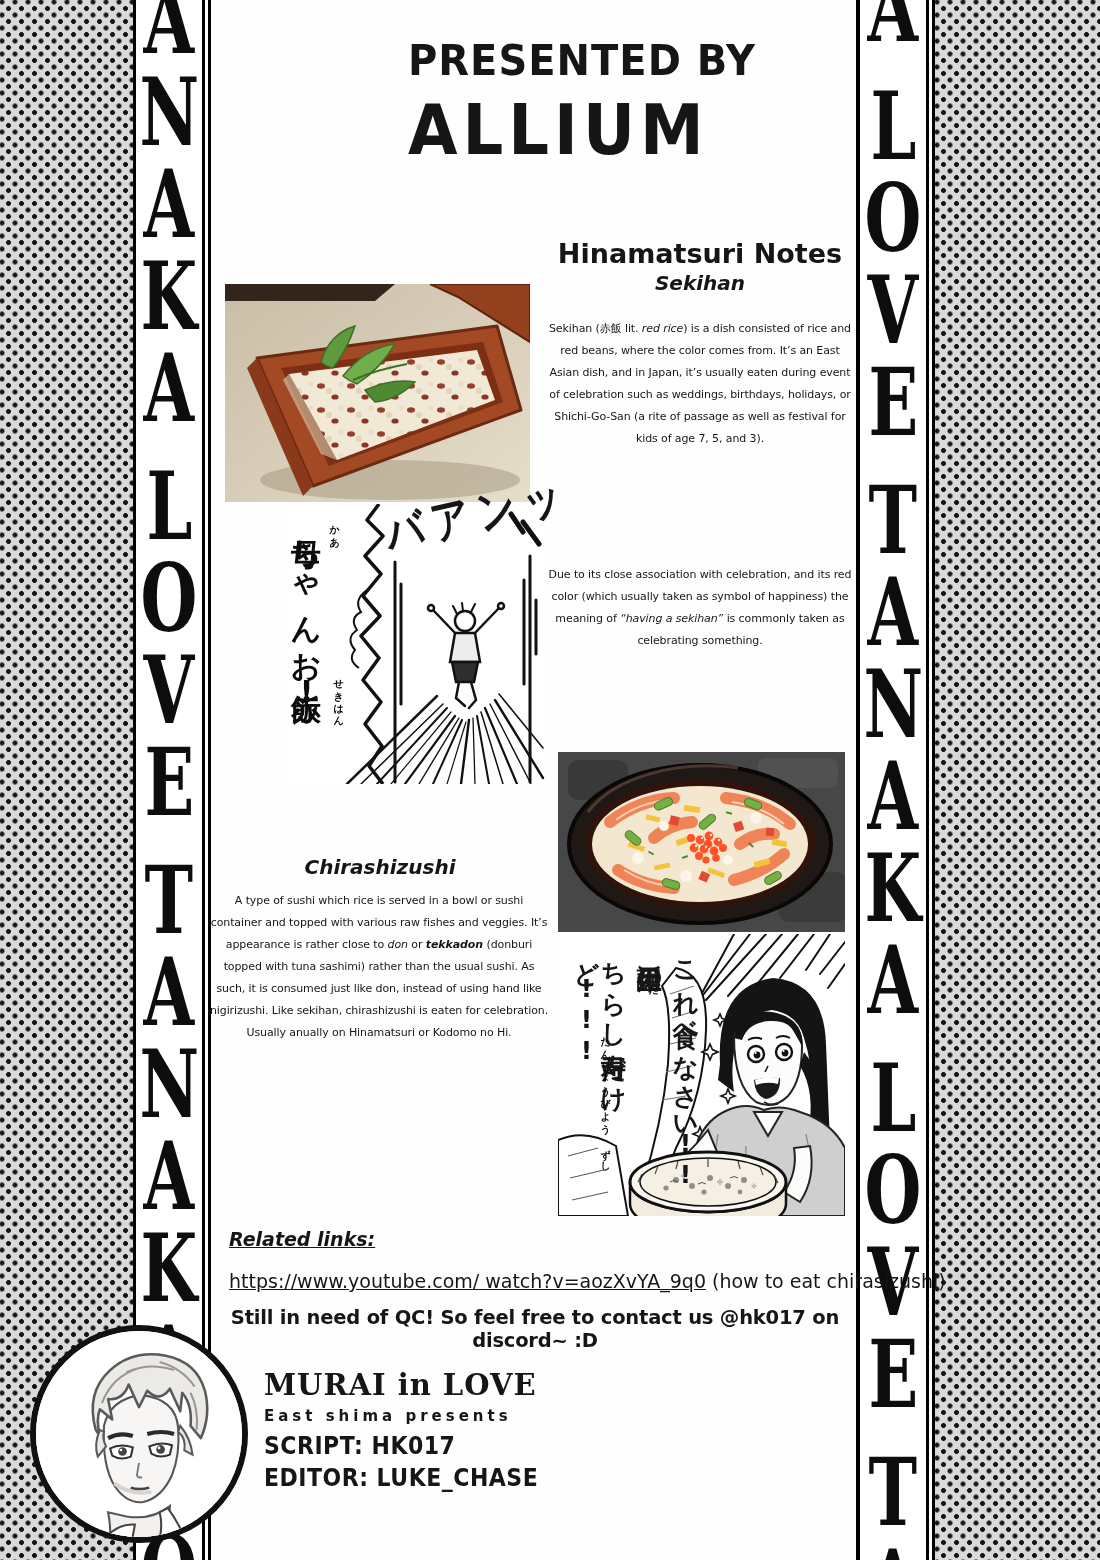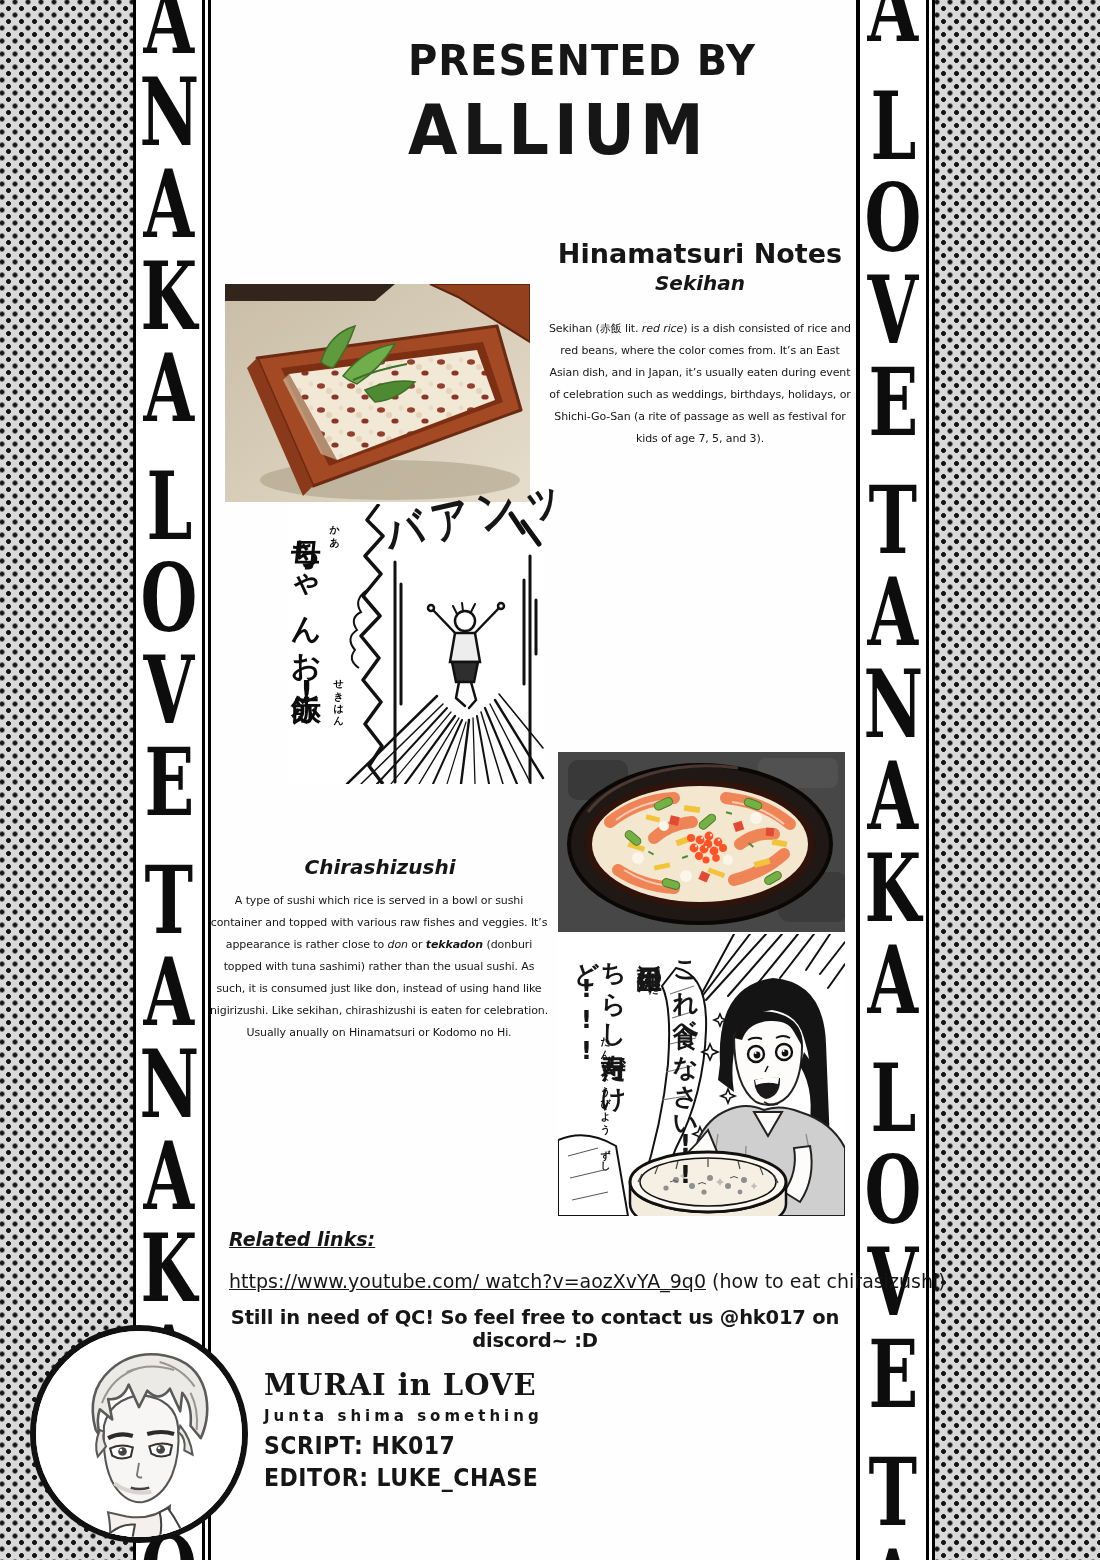--- a/index.html
+++ b/index.html
@@ -233,20 +233,21 @@
       </g>
     </svg>
     <div id="p1sfx">バアンッ</div>
     <div id="p1text" class="vtext">母ちゃんお赤飯!</div>
     <div id="p1furi1" class="furi">かあ</div>
     <div id="p1furi2" class="furi">せきはん</div>
   </div>
 
   <div id="sek-head" class="note-heading">Sekihan</div>
   <p id="sek-p1" class="note"><span>Sekihan (赤飯  lit. </span><i>red rice</i><span>) is a dish consisted of rice and red beans, where the color comes from.</span> <span>It’s an East Asian dish, and in Japan, it’s usually eaten during event of celebration such as weddings, birthdays, holidays, or Shichi-Go-San (a rite of passage as well as festival for kids of age 7, 5, and 3).</span></p>
+  <p id="sek-p2" class="note"><span>Due to its close association with celebration, and its red color (which usually taken as symbol of happiness) the meaning of </span><i>“having a sekihan”</i><span> is commonly taken as celebrating something.</span></p>
 
   <svg id="photo2" class="art" viewBox="0 0 287 180">
     <defs>
       <clipPath id="foodclip">
           <ellipse cx="142" cy="92" rx="108" ry="58"></ellipse>
         </clipPath>
     </defs>
     <rect width="287" height="180" fill="#474747"></rect>
     <rect x="10" y="8" width="60" height="40" rx="10" fill="#393939"></rect>
     <rect x="220" y="120" width="70" height="50" rx="12" fill="#3b3b3b"></rect>
@@ -478,18 +479,18 @@
 
       <path d="M58,96 Q48,60 72,38 Q94,18 126,24 Q156,30 164,58 Q170,82 160,104 L150,92 Q152,72 142,60 L140,78 L130,56 Q120,70 108,58 L100,74 L90,52 Q84,68 70,66 L74,86 L62,76 Q58,86 62,102 Z" fill="#eceae7" stroke="#5a5a5a" stroke-width="2.5" stroke-linejoin="round"></path>
       <path d="M64,70 Q74,44 100,36 M88,40 Q110,30 134,38 M120,30 Q142,36 154,54 M150,60 Q158,76 156,96" fill="none" stroke="#9a9792" stroke-width="2"></path>
       <path d="M140,92 Q150,104 152,120 L144,116 Q146,104 138,98 Z" fill="#eceae7" stroke="#5a5a5a" stroke-width="2"></path>
       <path d="M62,96 Q56,110 60,122 L68,112 Q64,104 66,98 Z" fill="#eceae7" stroke="#5a5a5a" stroke-width="2"></path>
     </svg>
   </div>
 
   <div class="credits">
     <div class="credits-title">MURAI in LOVE</div>
-    <div class="credits-presents">Junta shima something</div>
+    <div class="credits-presents">East shima presents</div>
     <div class="credits-role">SCRIPT: HK017</div>
     <div class="credits-role">EDITOR: LUKE_CHASE</div>
   </div>
 
 </div>
 
 </body></html>

